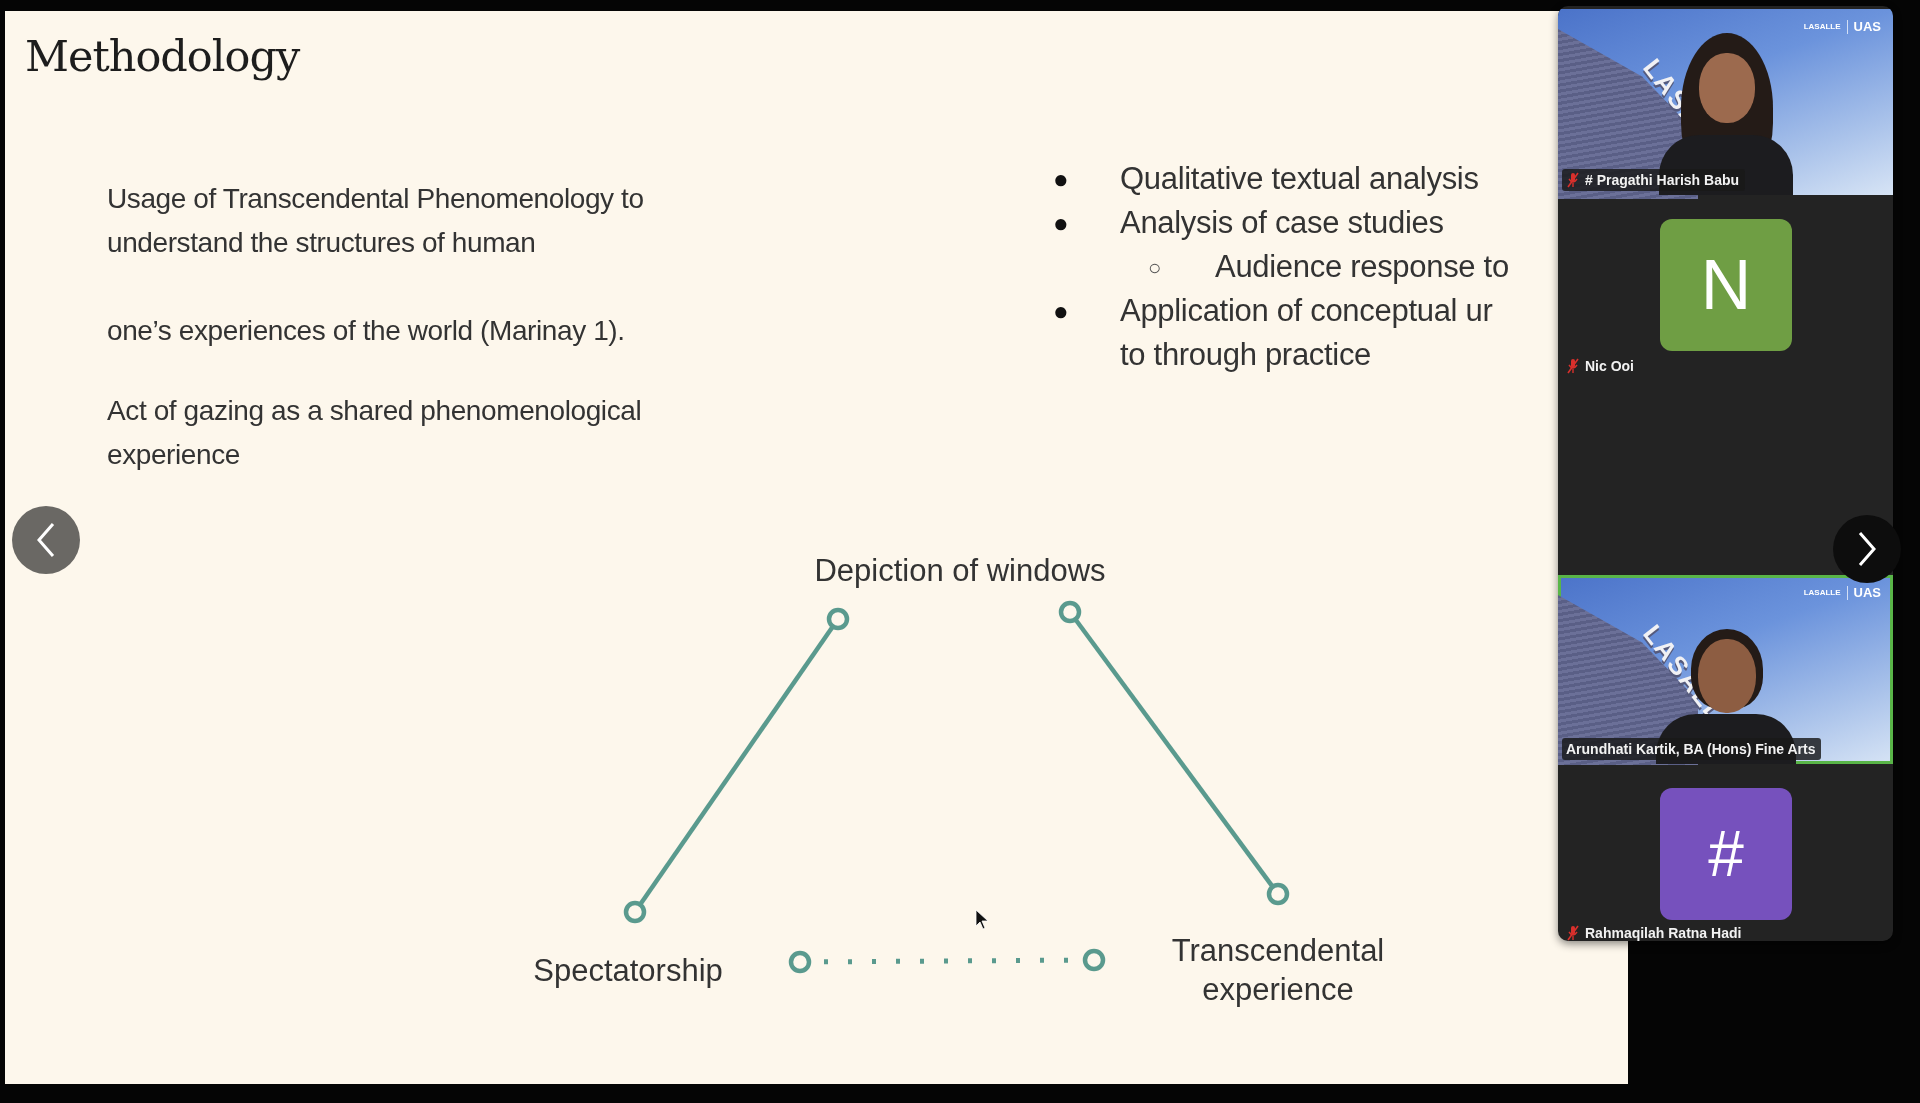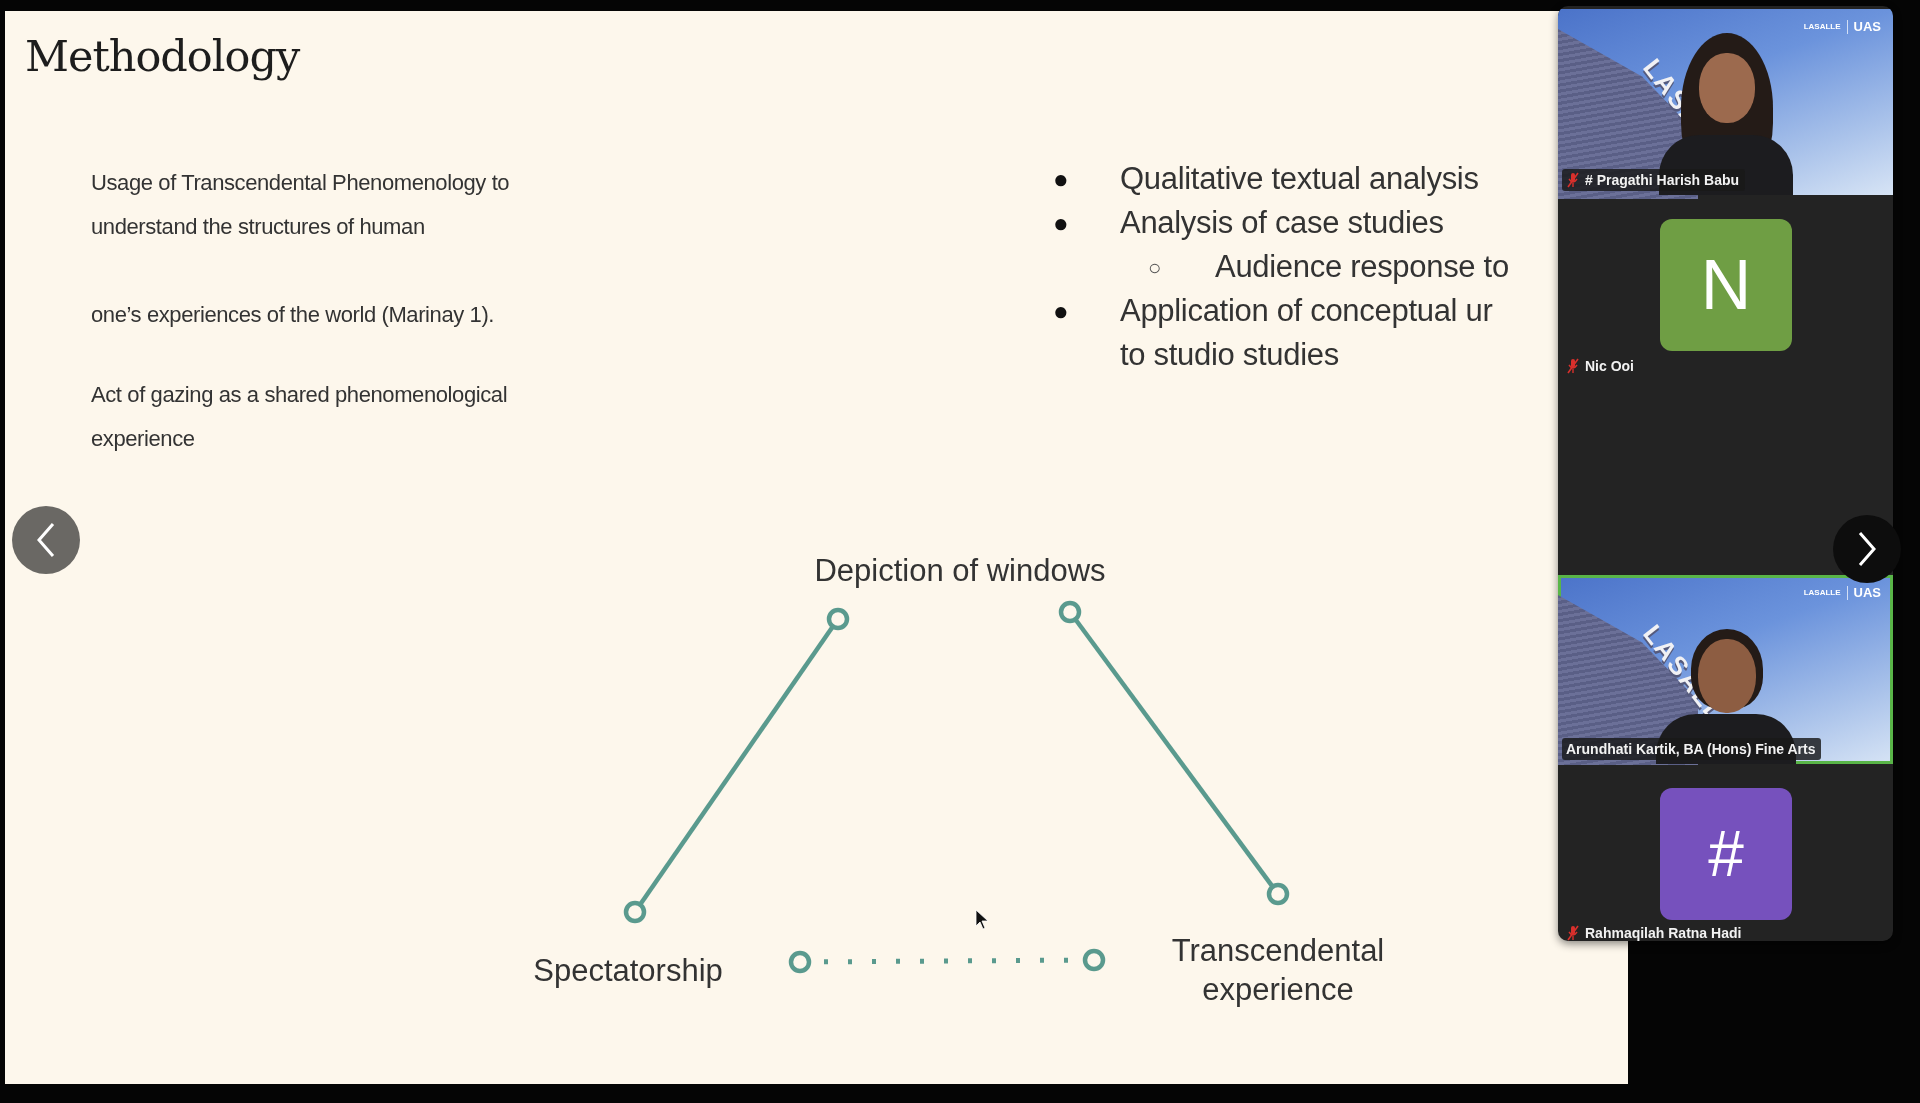--- a/index.html
+++ b/index.html
@@ -11,22 +11,22 @@
     position: absolute; left: 5px; top: 11px; width: 1623px; height: 1073px;
     background: #fdf7ec; overflow: hidden;
   }
   .slide-title {
     position: absolute; top: 20px; font-family: "DejaVu Serif", serif; font-size: 43px;
     color: #1d1d1d; letter-spacing: -1px; margin: 0; font-weight: normal;
   }
   #title-left { left: 20px; }
   #title-right { left: 1053px; }
   .para {
-    position: absolute; left: 86px; width: 760px; font-size: 22px; line-height: 44px;
-    color: #333; letter-spacing: -0.4px; margin: 0;
+    position: absolute; left: 86px; width: 760px; font-size: 28px; line-height: 44px;
+    color: #333; letter-spacing: -0.4px; margin: 16px;
   }
   #para-1 { top: 150px; }
   #para-2 { top: 362px; }
   .methods-list { position: absolute; left: 1040px; top: 146px; width: 520px; margin: 0; padding: 0; list-style: none; font-size: 31px; line-height: 44px; color: #333; letter-spacing: -0.3px; }
   .methods-list li { position: relative; padding-left: 75px; white-space: nowrap; }
   .methods-list li .bullet { position: absolute; left: 8px; top: 0; font-size: 26px; color: #111; }
   .methods-list li.sub { padding-left: 170px; }
   .methods-list li.sub .bullet { left: 103px; font-size: 22px; color: #555; top: 1px; }
   .methods-list li.cont { padding-left: 75px; }
   .diagram { position: absolute; left: 0; top: 0; width: 1907px; height: 1073px; pointer-events: none; }
@@ -92,21 +92,21 @@
   <p class="para" id="para-2">
     <span>Act of gazing as a shared phenomenological</span><br>
     <span>experience</span>
   </p>
 
   <ul class="methods-list">
     <li><span class="bullet">●</span><span>Qualitative textual analysis</span></li>
     <li><span class="bullet">●</span><span>Analysis of case studies</span></li>
     <li class="sub"><span class="bullet">○</span><span>Audience response to</span></li>
     <li><span class="bullet">●</span><span>Application of conceptual ur</span></li>
-    <li class="cont"><span>to studio studies</span></li>
+    <li class="cont"><span>to through practice</span></li>
   </ul>
 
   <svg class="diagram" viewBox="0 0 1907 1073">
     <text x="955" y="570" text-anchor="middle">Depiction of windows</text>
     <text x="623" y="970" text-anchor="middle">Spectatorship</text>
     <text x="1273" y="950" text-anchor="middle">Transcendental</text>
     <text x="1273" y="989" text-anchor="middle">experience</text>
 
     <g id="diagram-connectors">
         <line x1="630" y1="901" x2="833" y2="608" stroke="#5a9a8e" stroke-width="4.5"></line>

